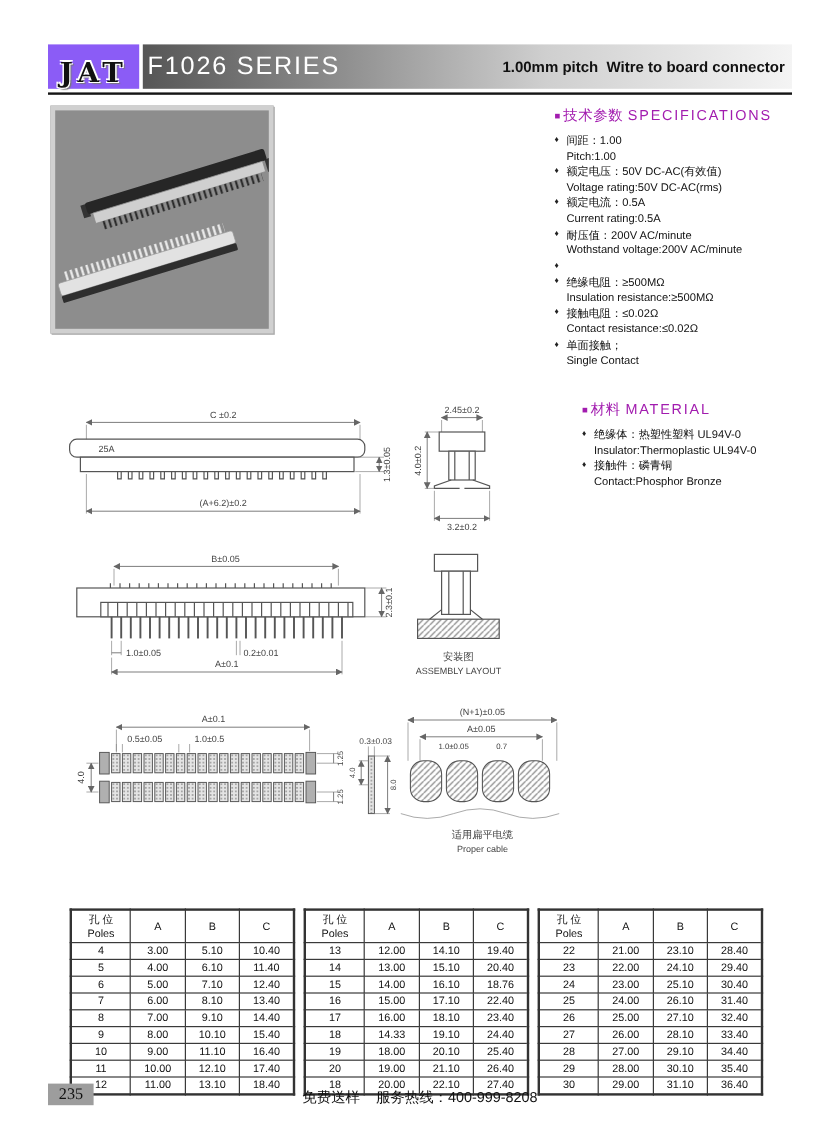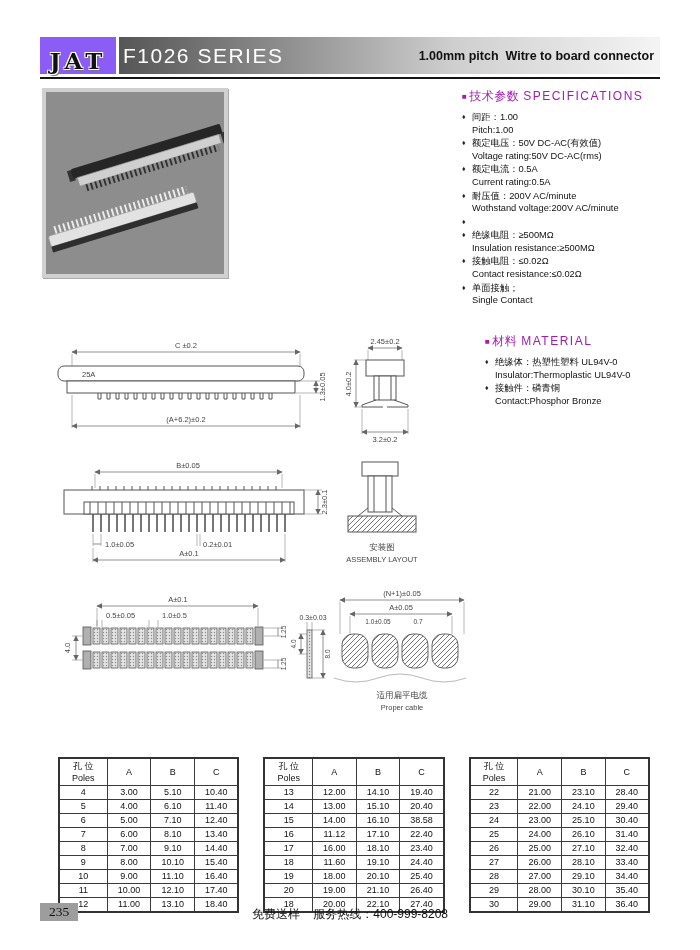--- a/index.html
+++ b/index.html
@@ -33,21 +33,21 @@
   
   svg.draw { position:absolute; overflow:visible; }
   svg.draw text { font-size:7.5px; fill:#444; font-family:"Liberation Sans","DejaVu Sans",sans-serif; }
   svg.draw text.zh { font-size:8.5px; }
   .obj { stroke:#555; fill:#fff; stroke-width:1; }
   .objln { stroke:#555; fill:none; stroke-width:1; }
   .dim { stroke:#777; fill:none; stroke-width:0.8; }
   .ext { stroke:#888; fill:none; stroke-width:0.6; }
 
   
-  .tables-row { position:absolute; left:58px; top:757px; width:592px; display:flex; gap:24px; }
+  .tables-row { position:absolute; left:58px; top:757px; width:592px; display:flex; gap:7px; }
   table.poles { border-collapse:collapse; width:188px; font-size:9px; table-layout:fixed; border:2px solid #333; }
   table.poles th, table.poles td { border:1px solid #3a3a3a; text-align:center; padding:0; height:13px; line-height:13px; color:#111; font-weight:normal; }
   table.poles th { height:26px; line-height:12px; }
   table.poles th:first-child { width:26%; }
 
   
   .page-num { position:absolute; left:40px; top:903px; background:#9d9d9d; color:#111; padding:1px 9px; font-size:13.5px;font-family:Liberation Serif, serif; }
   .hotline { position:absolute; left:0; width:700px; top:906px; text-align:center; font-size:12px; color:#111; white-space:pre; }
 </style>
 </head>
@@ -544,37 +544,37 @@
           <tr>
             <td>14</td>
             <td>13.00</td>
             <td>15.10</td>
             <td>20.40</td>
           </tr>
           <tr>
             <td>15</td>
             <td>14.00</td>
             <td>16.10</td>
-            <td>38.58</td>
+            <td>18.76</td>
           </tr>
           <tr>
             <td>16</td>
-            <td>11.12</td>
+            <td>15.00</td>
             <td>17.10</td>
             <td>22.40</td>
           </tr>
           <tr>
             <td>17</td>
             <td>16.00</td>
             <td>18.10</td>
             <td>23.40</td>
           </tr>
           <tr>
             <td>18</td>
-            <td>11.60</td>
+            <td>14.33</td>
             <td>19.10</td>
             <td>24.40</td>
           </tr>
           <tr>
             <td>19</td>
             <td>18.00</td>
             <td>20.10</td>
             <td>25.40</td>
           </tr>
           <tr>

